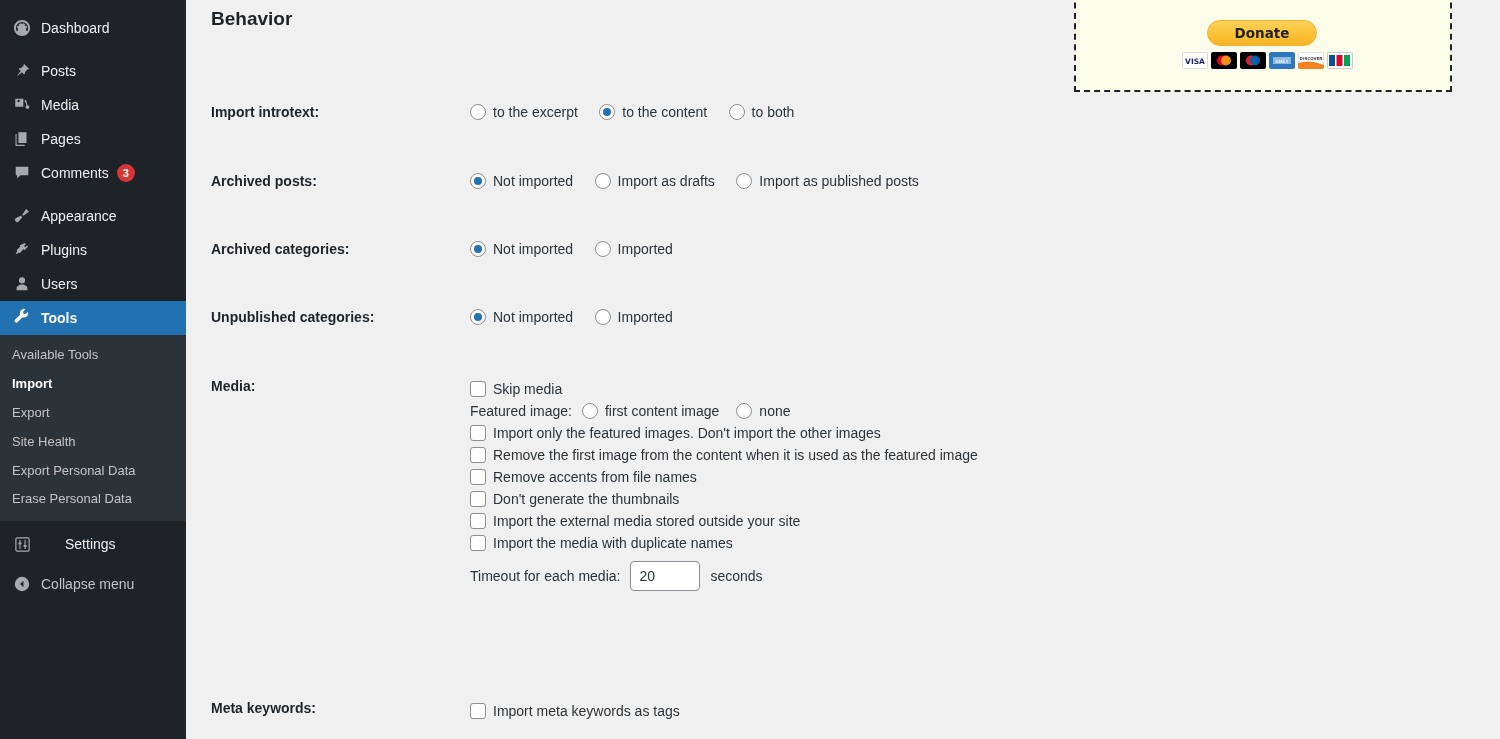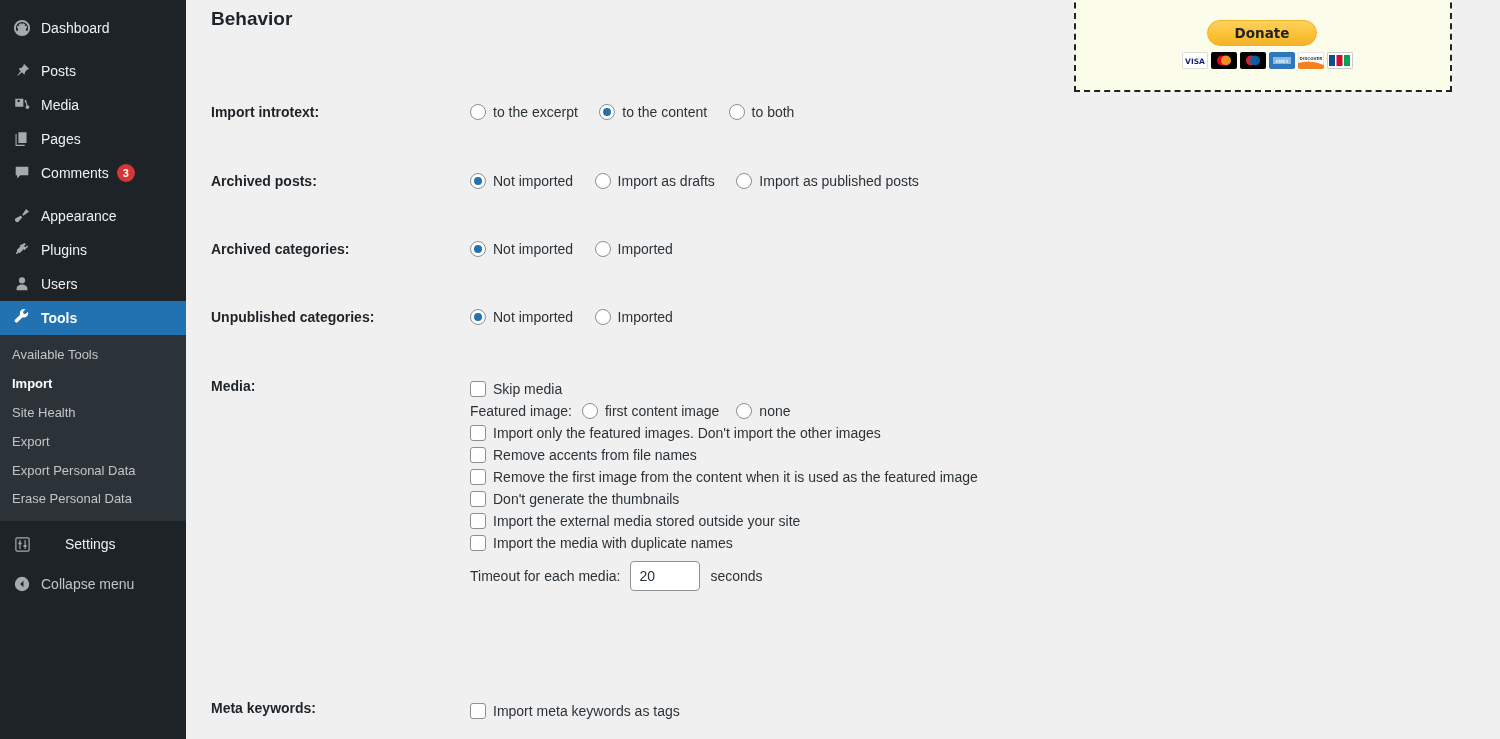--- a/index.html
+++ b/index.html
@@ -302,22 +302,22 @@
               <path d="M16.6 3.2a4.6 4.6 0 01-5.9 5.9l-5.2 5.2a2 2 0 11-2.8-2.8l5.2-5.2a4.6 4.6 0 015.9-5.9L11.3 3.1l.3 2.1 2.1.3z"></path>
             </svg>
         </span>
         <span class="mi-label">Tools</span>
       </div>
     </div>
 
     <div id="submenu">
       <span class="submenu-item">Available Tools</span>
       <span class="submenu-item current">Import</span>
+      <span class="submenu-item">Export</span>
       <span class="submenu-item">Site Health</span>
-      <span class="submenu-item">Export</span>
       <span class="submenu-item">Export Personal Data</span>
       <span class="submenu-item">Erase Personal Data</span>
     </div>
 
     <div class="menu-bottom">
       <div class="menu-item" style="margin-top:6px;gap:24px;">
         <span class="mi-icon">
           <svg width="17" height="17" viewBox="0 0 20 20" fill="none" stroke="currentColor" stroke-width="1.4">
               <rect x="2.2" y="2.2" width="15.6" height="15.6" rx="1.5"></rect>
               <path d="M7 4.6v10.8M13 4.6v10.8" stroke-width="1.3"></path>
@@ -477,26 +477,26 @@
           </span>
         </div>
 
         <div class="check-line">
           <span class="cbox"></span>
           <span class="cl-text">Import only the featured images. Don't import the other images</span>
         </div>
 
         <div class="check-line">
           <span class="cbox"></span>
+          <span class="cl-text">Remove the first image from the content when it is used as the featured image</span>
+        </div>
+
+        <div class="check-line">
+          <span class="cbox"></span>
           <span class="cl-text">Remove accents from file names</span>
-        </div>
-
-        <div class="check-line">
-          <span class="cbox"></span>
-          <span class="cl-text">Remove the first image from the content when it is used as the featured image</span>
         </div>
 
         <div class="check-line">
           <span class="cbox"></span>
           <span class="cl-text">Don't generate the thumbnails</span>
         </div>
 
         <div class="check-line">
           <span class="cbox"></span>
           <span class="cl-text">Import the external media stored outside your site</span>

